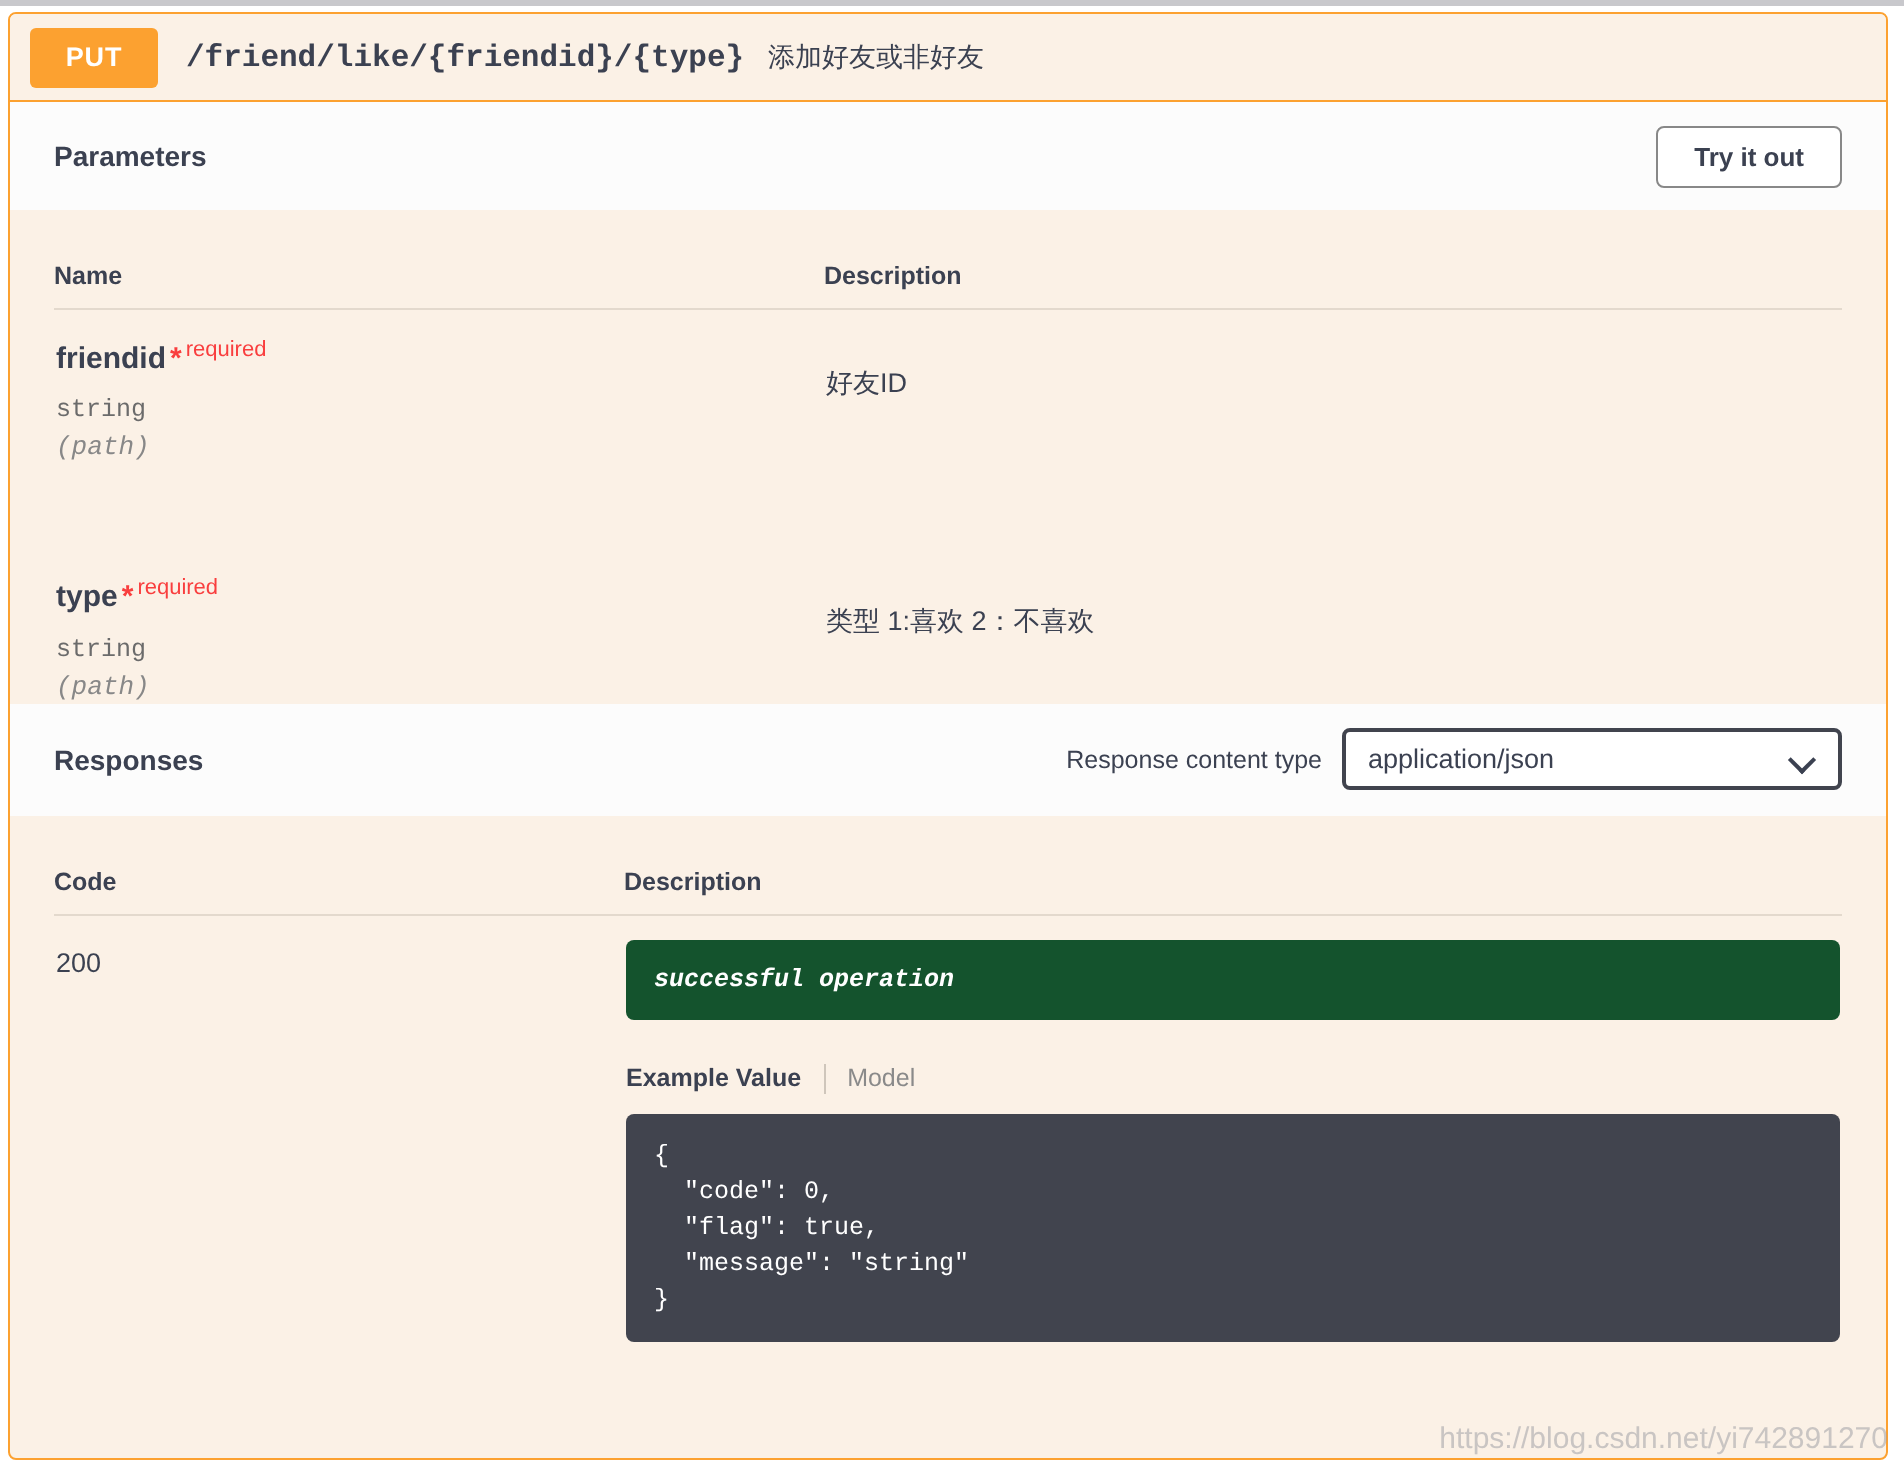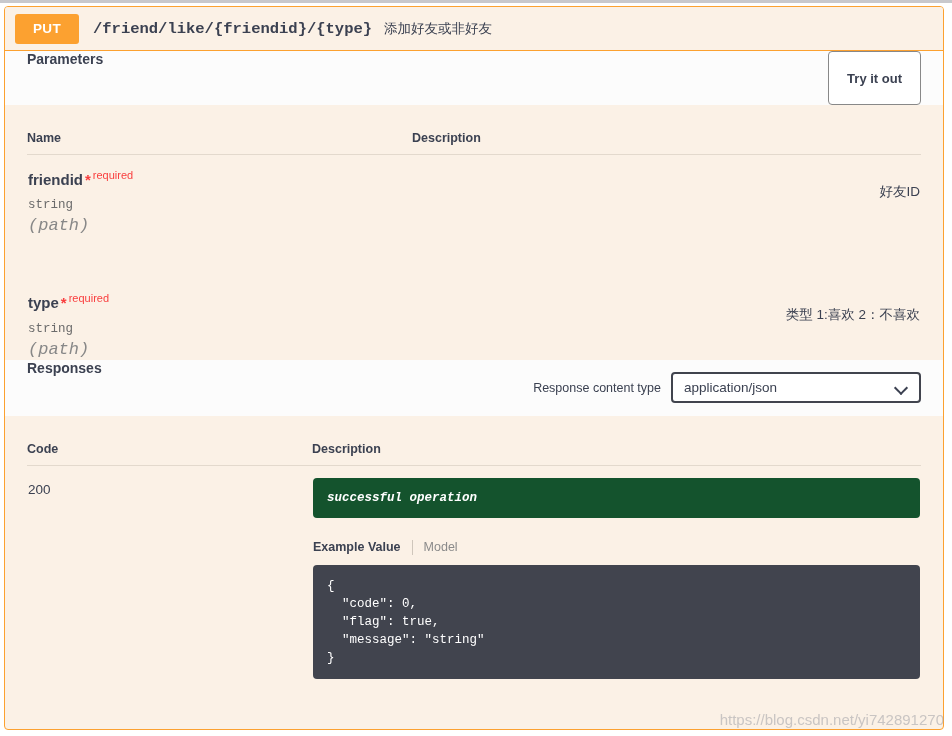--- a/index.html
+++ b/index.html
@@ -72,20 +72,21 @@
   .op-summary {
     margin-left: 12px;
     font-size: 13.5px;
     color: #3b4151;
     white-space: nowrap;
   }
 
   
   .section-head {
     display: flex;
+    align-items: center;
     justify-content: space-between;
     background: #fcfcfc;
     padding: 0 22px;
     box-sizing: border-box;
     height: 54px;
   }
   .section-head.responses-head { height: 56px; }
   .section-title {
     font-size: 14px;
     font-weight: bold;
@@ -195,29 +196,28 @@
   }
   .param-type {
     font-family: "Liberation Mono", monospace;
     font-size: 12.5px;
     color: #6b6b6b;
     padding-top: 10px;
   }
   .param-in {
     font-family: "Liberation Mono", monospace;
     font-style: italic;
-    font-size: 17px;
+    font-size: 13px;
     color: #888888;
     padding-top: 4px;
   }
   .param-desc {
     font-size: 13.5px;
     color: #3b4151;
     padding-top: 14px;
-    text-align: right;
   }
 
   .param-row-spacer { height: 42px; }
 
   .params-body { min-height: 205px; }
 
   
   .code-cell {
     font-size: 13.5px;
     color: #3b4151;

